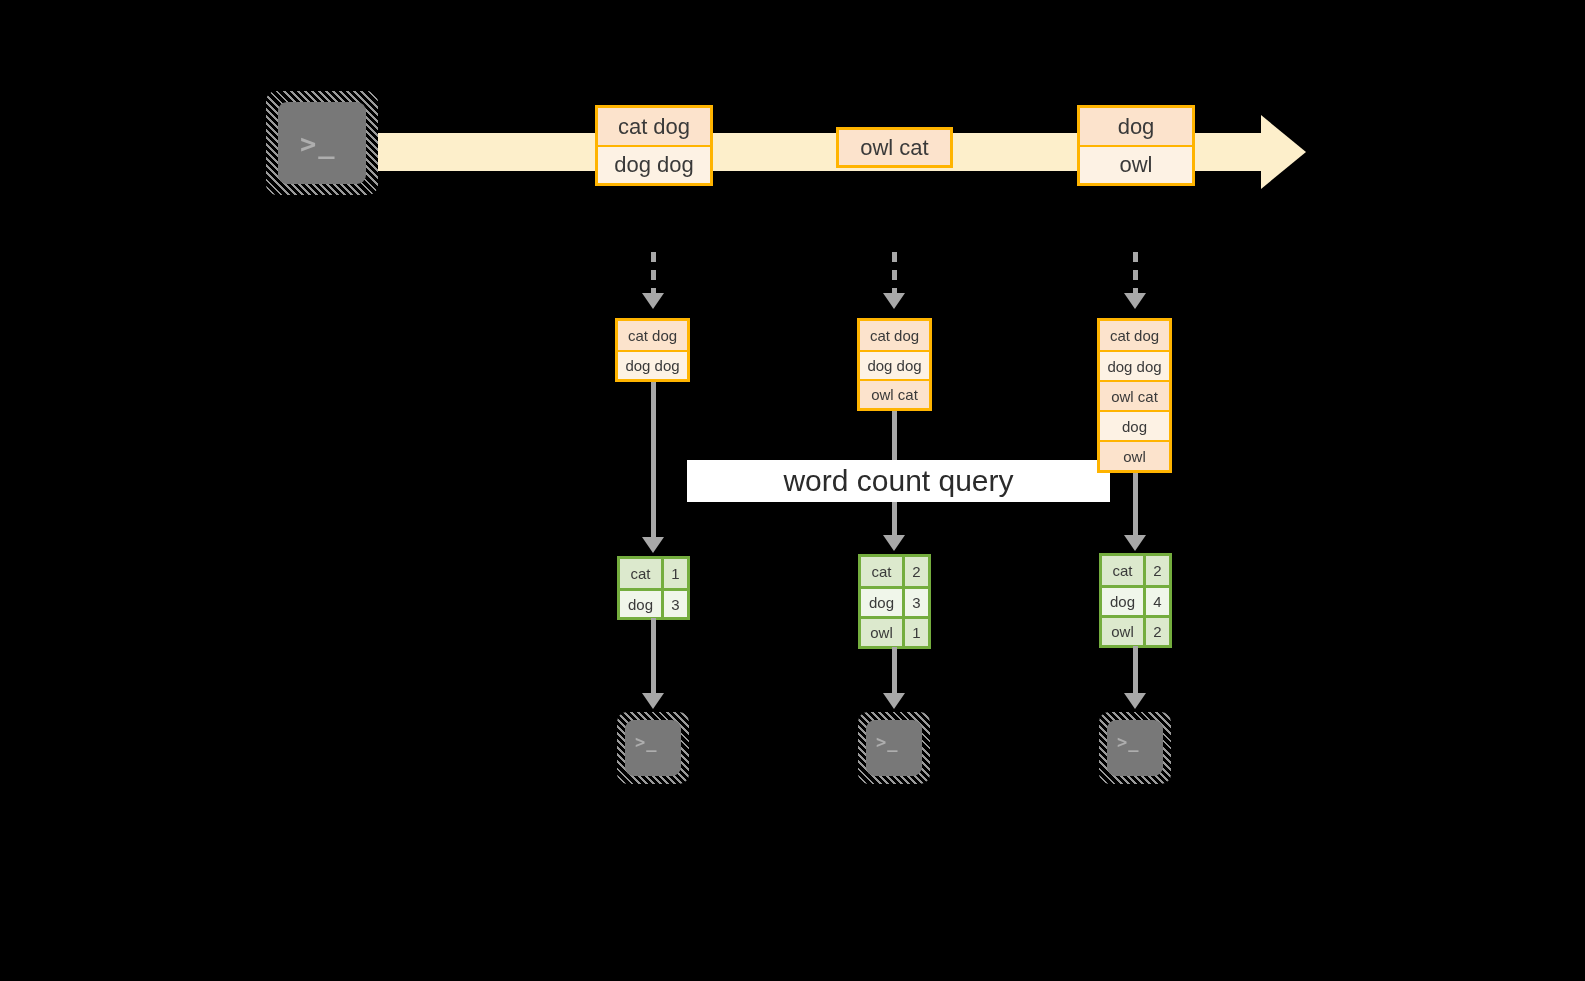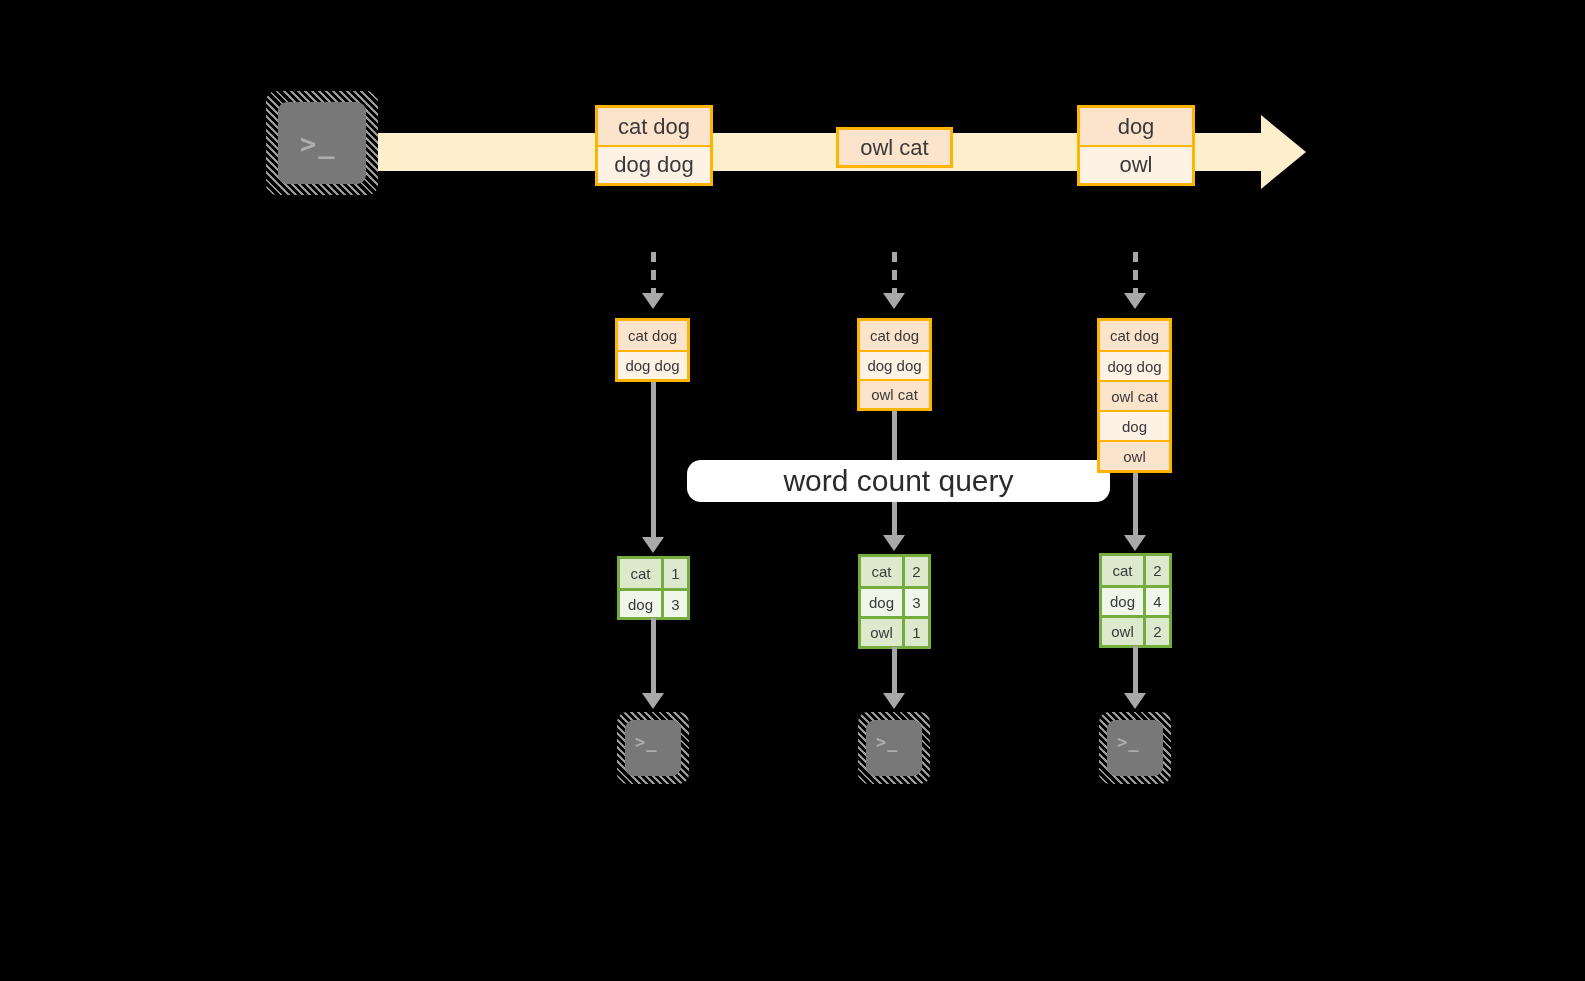--- a/index.html
+++ b/index.html
@@ -88,21 +88,21 @@
 
   <div class="vline" style="left:651px;top:380px;height:160px;"></div>
   <div class="vhead" style="left:642px;top:537px;"></div>
 
   <div class="vline" style="left:892px;top:380px;height:158px;"></div>
   <div class="vhead" style="left:883px;top:535px;"></div>
 
   <div class="vline" style="left:1133px;top:440px;height:100px;"></div>
   <div class="vhead" style="left:1124px;top:535px;"></div>
 
-  <div class="qband" style="left:687px;top:460px;width:423px;height:42px;font-size:30px;border-radius:14px;">
+  <div class="qband" style="left:687px;top:460px;width:423px;height:42px;font-size:30px;">
     <span>word count query</span>
   </div>
 
   <div class="obox" style="left:615px;top:318px;width:75px;height:64px;">
     <div class="orow a" style="height:29px;font-size:15px;">cat dog</div>
     <div class="orow b" style="height:29px;border-top:2px solid #ffb400;font-size:15px;">dog dog</div>
   </div>
 
   <div class="obox" style="left:857px;top:318px;width:75px;height:93px;">
     <div class="orow a" style="height:29px;font-size:15px;">cat dog</div>

